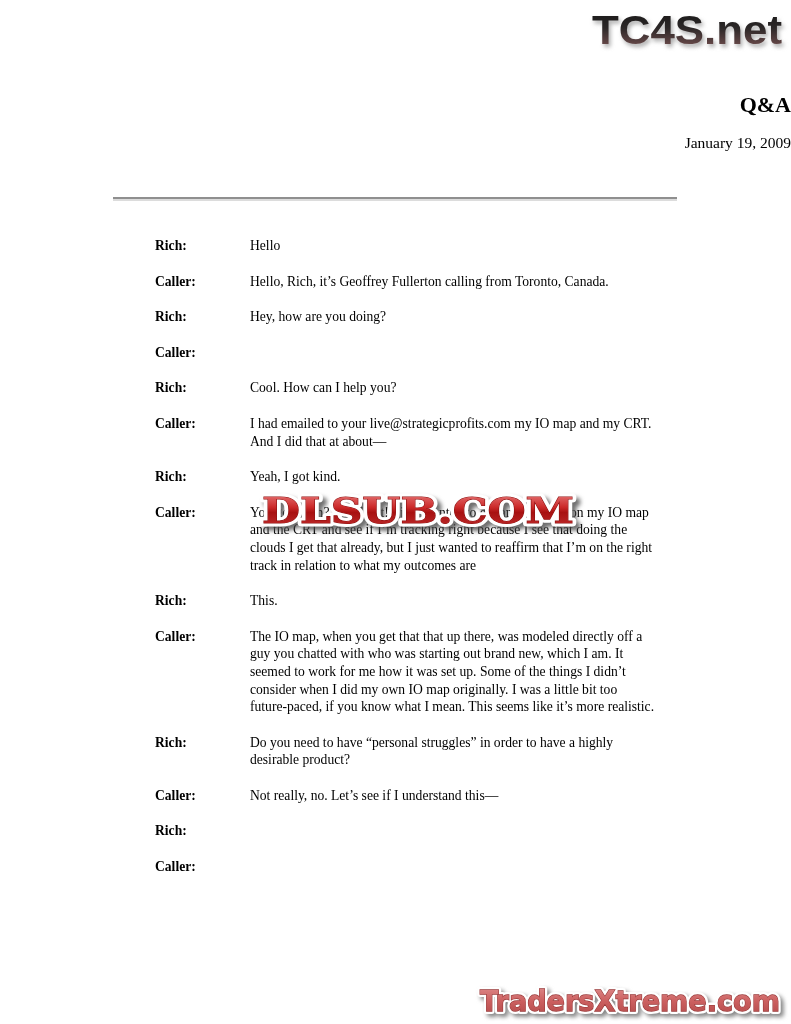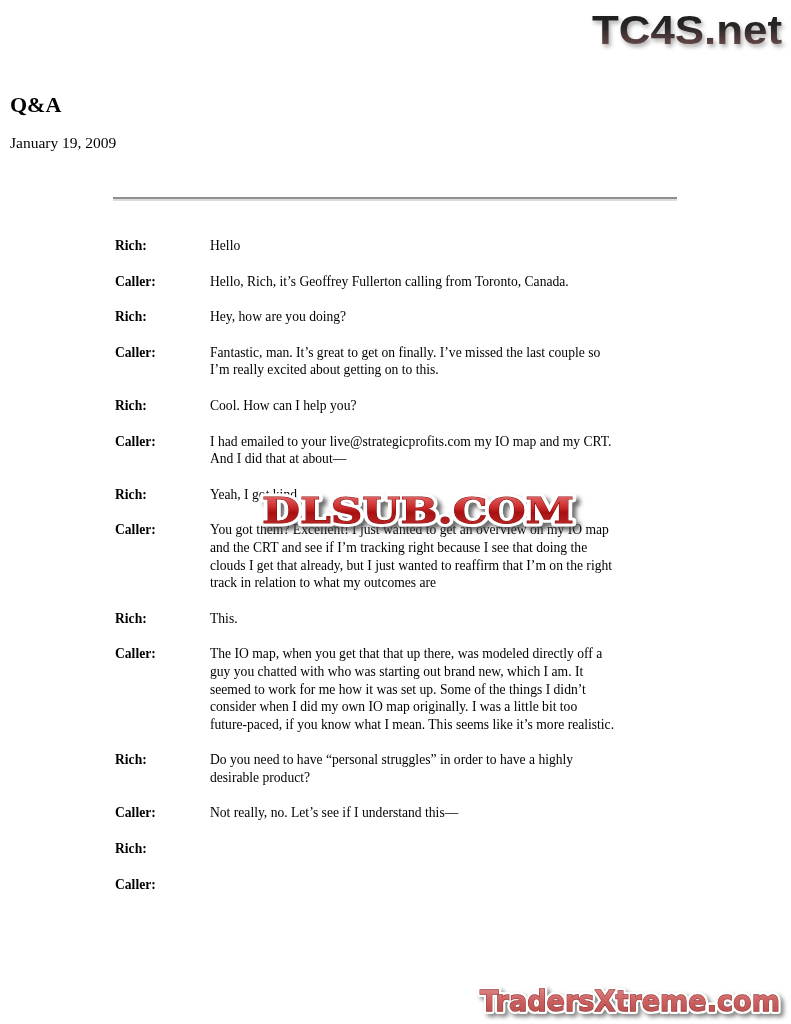--- a/index.html
+++ b/index.html
@@ -11,34 +11,34 @@
     overflow:hidden;
   }
 
   
   .tc4s{
     position:absolute;top:4px;right:4px;
     filter:drop-shadow(2px 3px 2px rgba(130,130,130,0.65));
   }
 
   
-  .header{padding-top:93px;text-align:left;color:var(--text-black,#000);padding-left:10px;}
+  .header{padding-top:93px;text-align:right;color:var(--text-black,#000);padding-left:10px;}
   .doc-title{font-size:22px;font-weight:bold;line-height:24px;}
   .doc-date{font-size:15.5px;line-height:17px;margin-top:17px;font-family:Liberation Serif, serif;}
 
   .divider{
     margin:46px 0 0 113px;
     width:564px;height:2px;
     background:var(--divider-gray,#8f8f8f);
     border-bottom:2px solid #dcdcdc;
   }
 
   
   .transcript{margin:36px 0 0 115px;width:562px;color:var(--text-black,#000);}
-  .row{display:flex;margin-bottom:18px;}
+  .row{display:flex;margin-bottom:18px;margin-left:40px;}
   .speaker{width:95px;flex:0 0 95px;font-weight:bold;font-size:13.6px;line-height:17.6px;}
   .text{font-size:13.6px;line-height:17.6px;white-space:nowrap;}
   .email{cursor:pointer;}
 
   
   .wm-center{
     position:absolute;left:250px;top:483px;
     filter:drop-shadow(4px 4px 2px rgba(75,75,75,0.8));
   }
   
@@ -80,21 +80,20 @@
       <div class="row">
         <div class="speaker">Caller:</div>
         <div class="text">Hello, Rich, it’s Geoffrey Fullerton calling from Toronto, Canada.</div>
       </div>
       <div class="row">
         <div class="speaker">Rich:</div>
         <div class="text">Hey, how are you doing?</div>
       </div>
       <div class="row">
         <div class="speaker">Caller:</div>
-        <div class="text">Fantastic, man. It’s great to get on finally. I’ve missed the last couple so<br>I’m really excited about getting on to this.</div>
       </div>
       <div class="row">
         <div class="speaker">Rich:</div>
         <div class="text">Cool. How can I help you?</div>
       </div>
       <div class="row">
         <div class="speaker">Caller:</div>
         <div class="text">I had emailed to your <span class="email">live@strategicprofits.com</span> my IO map and my CRT.<br>And I did that at about—</div>
       </div>
       <div class="row">

